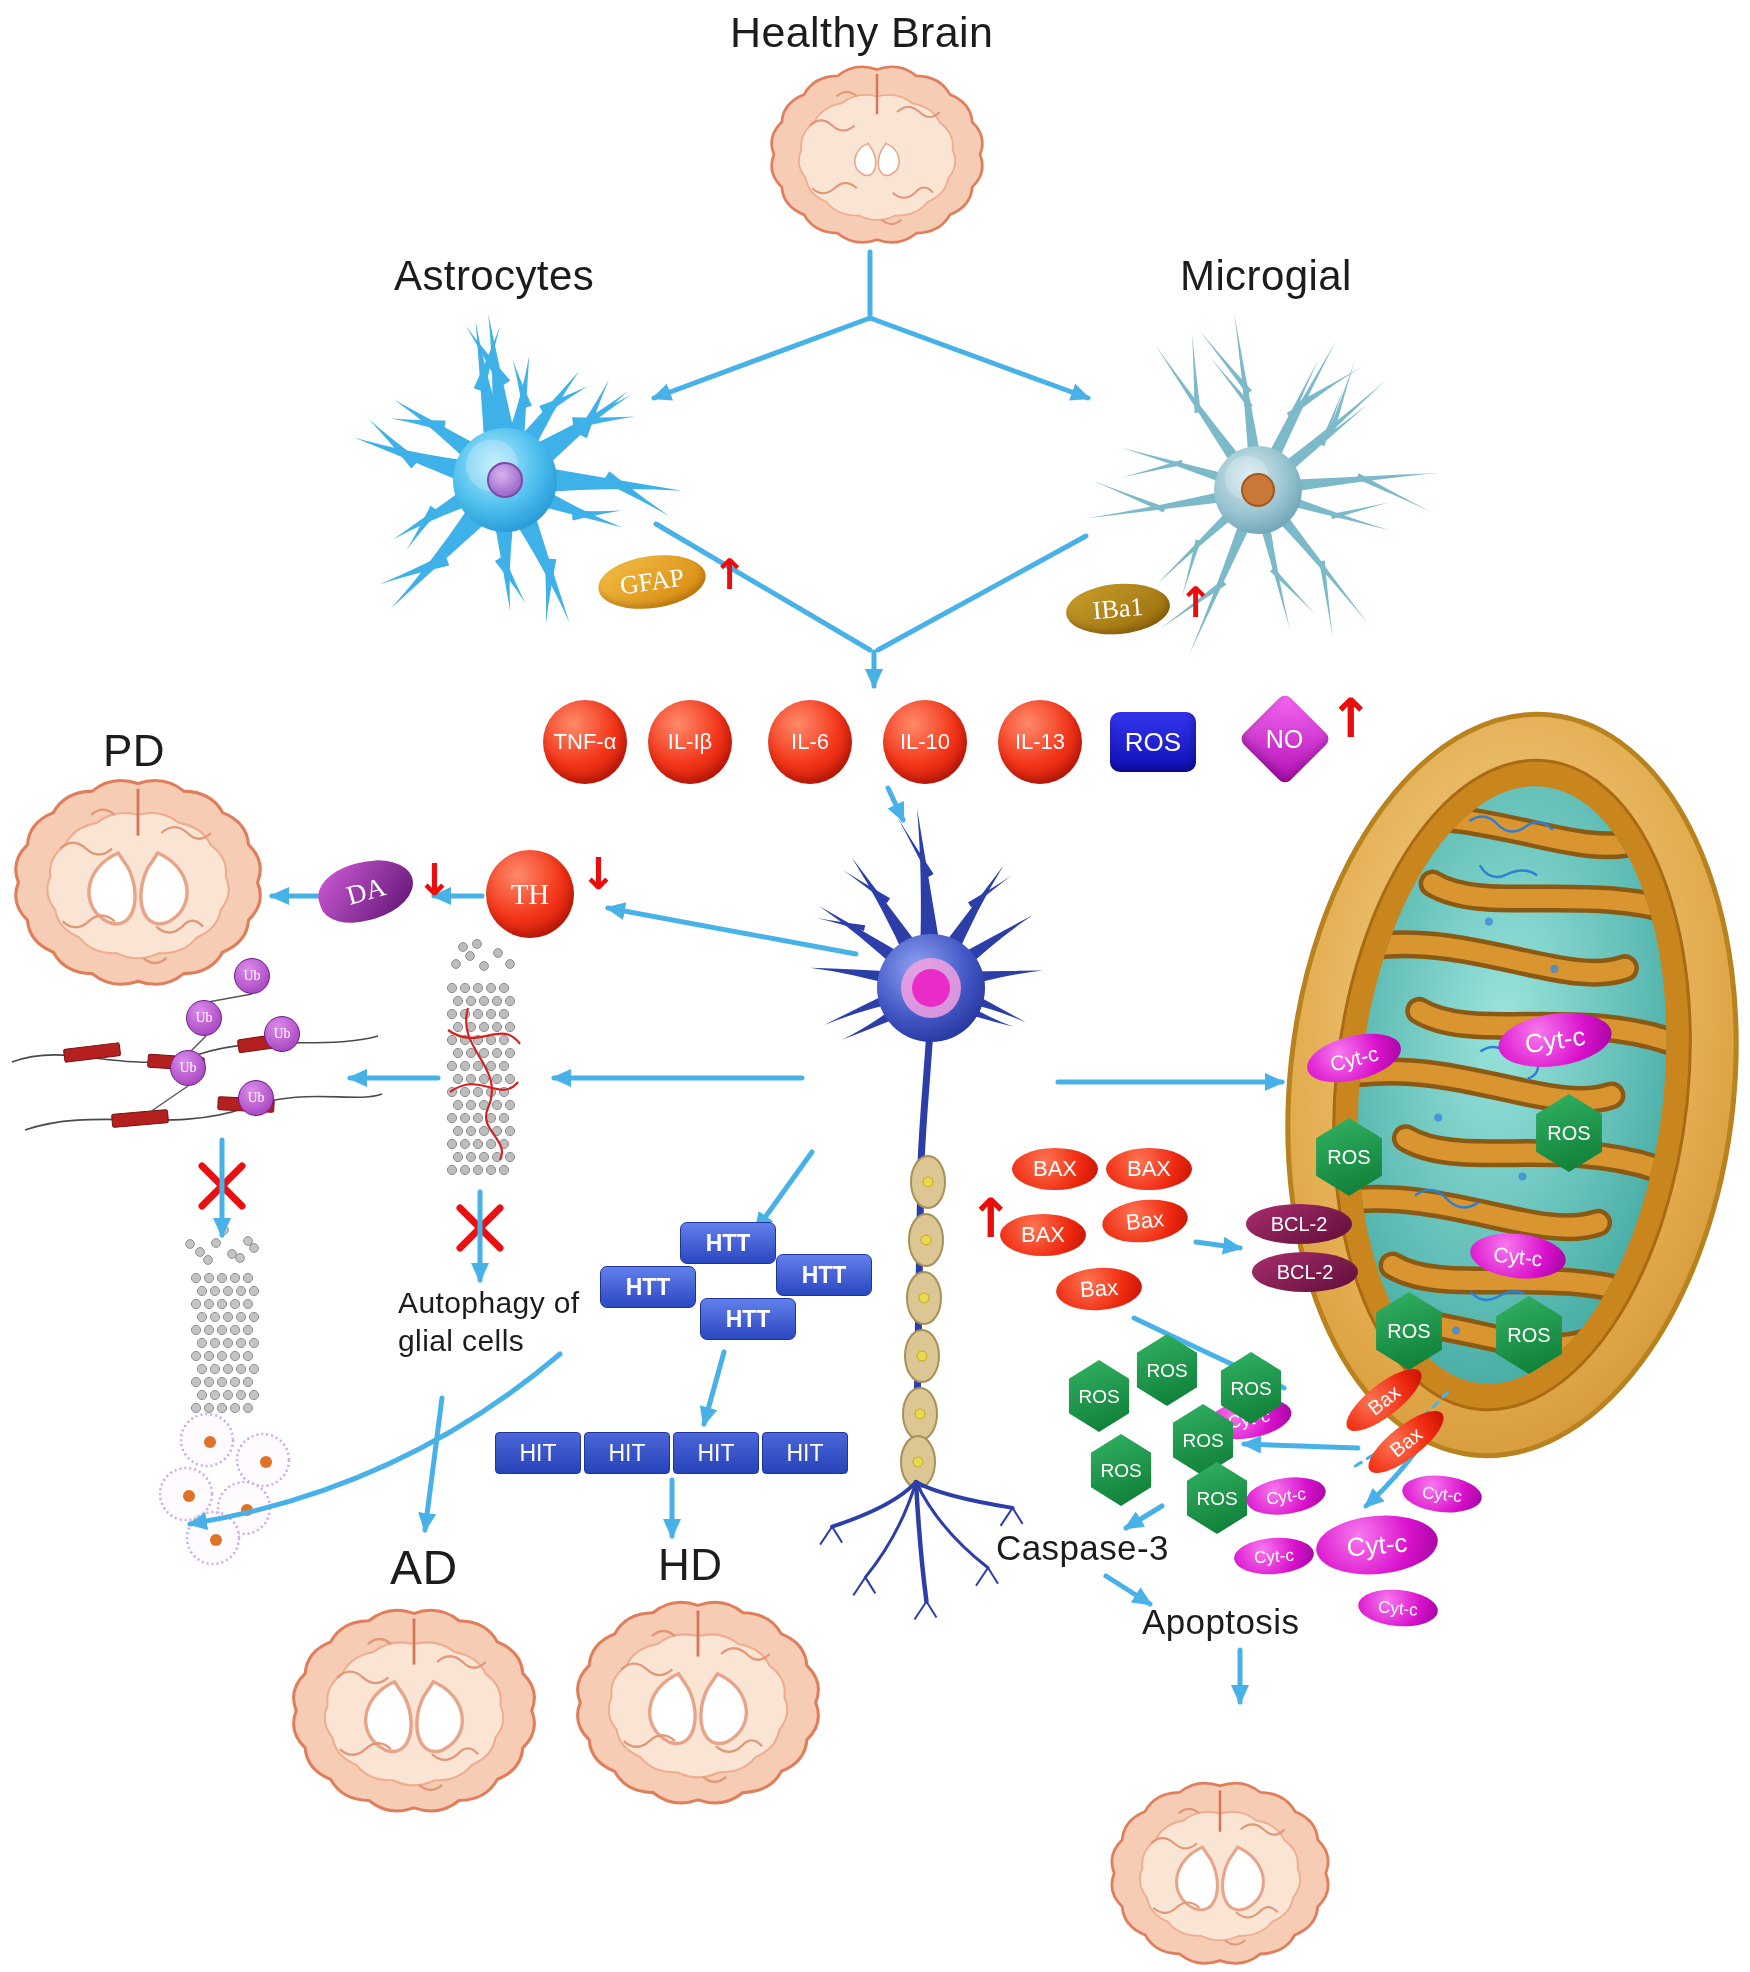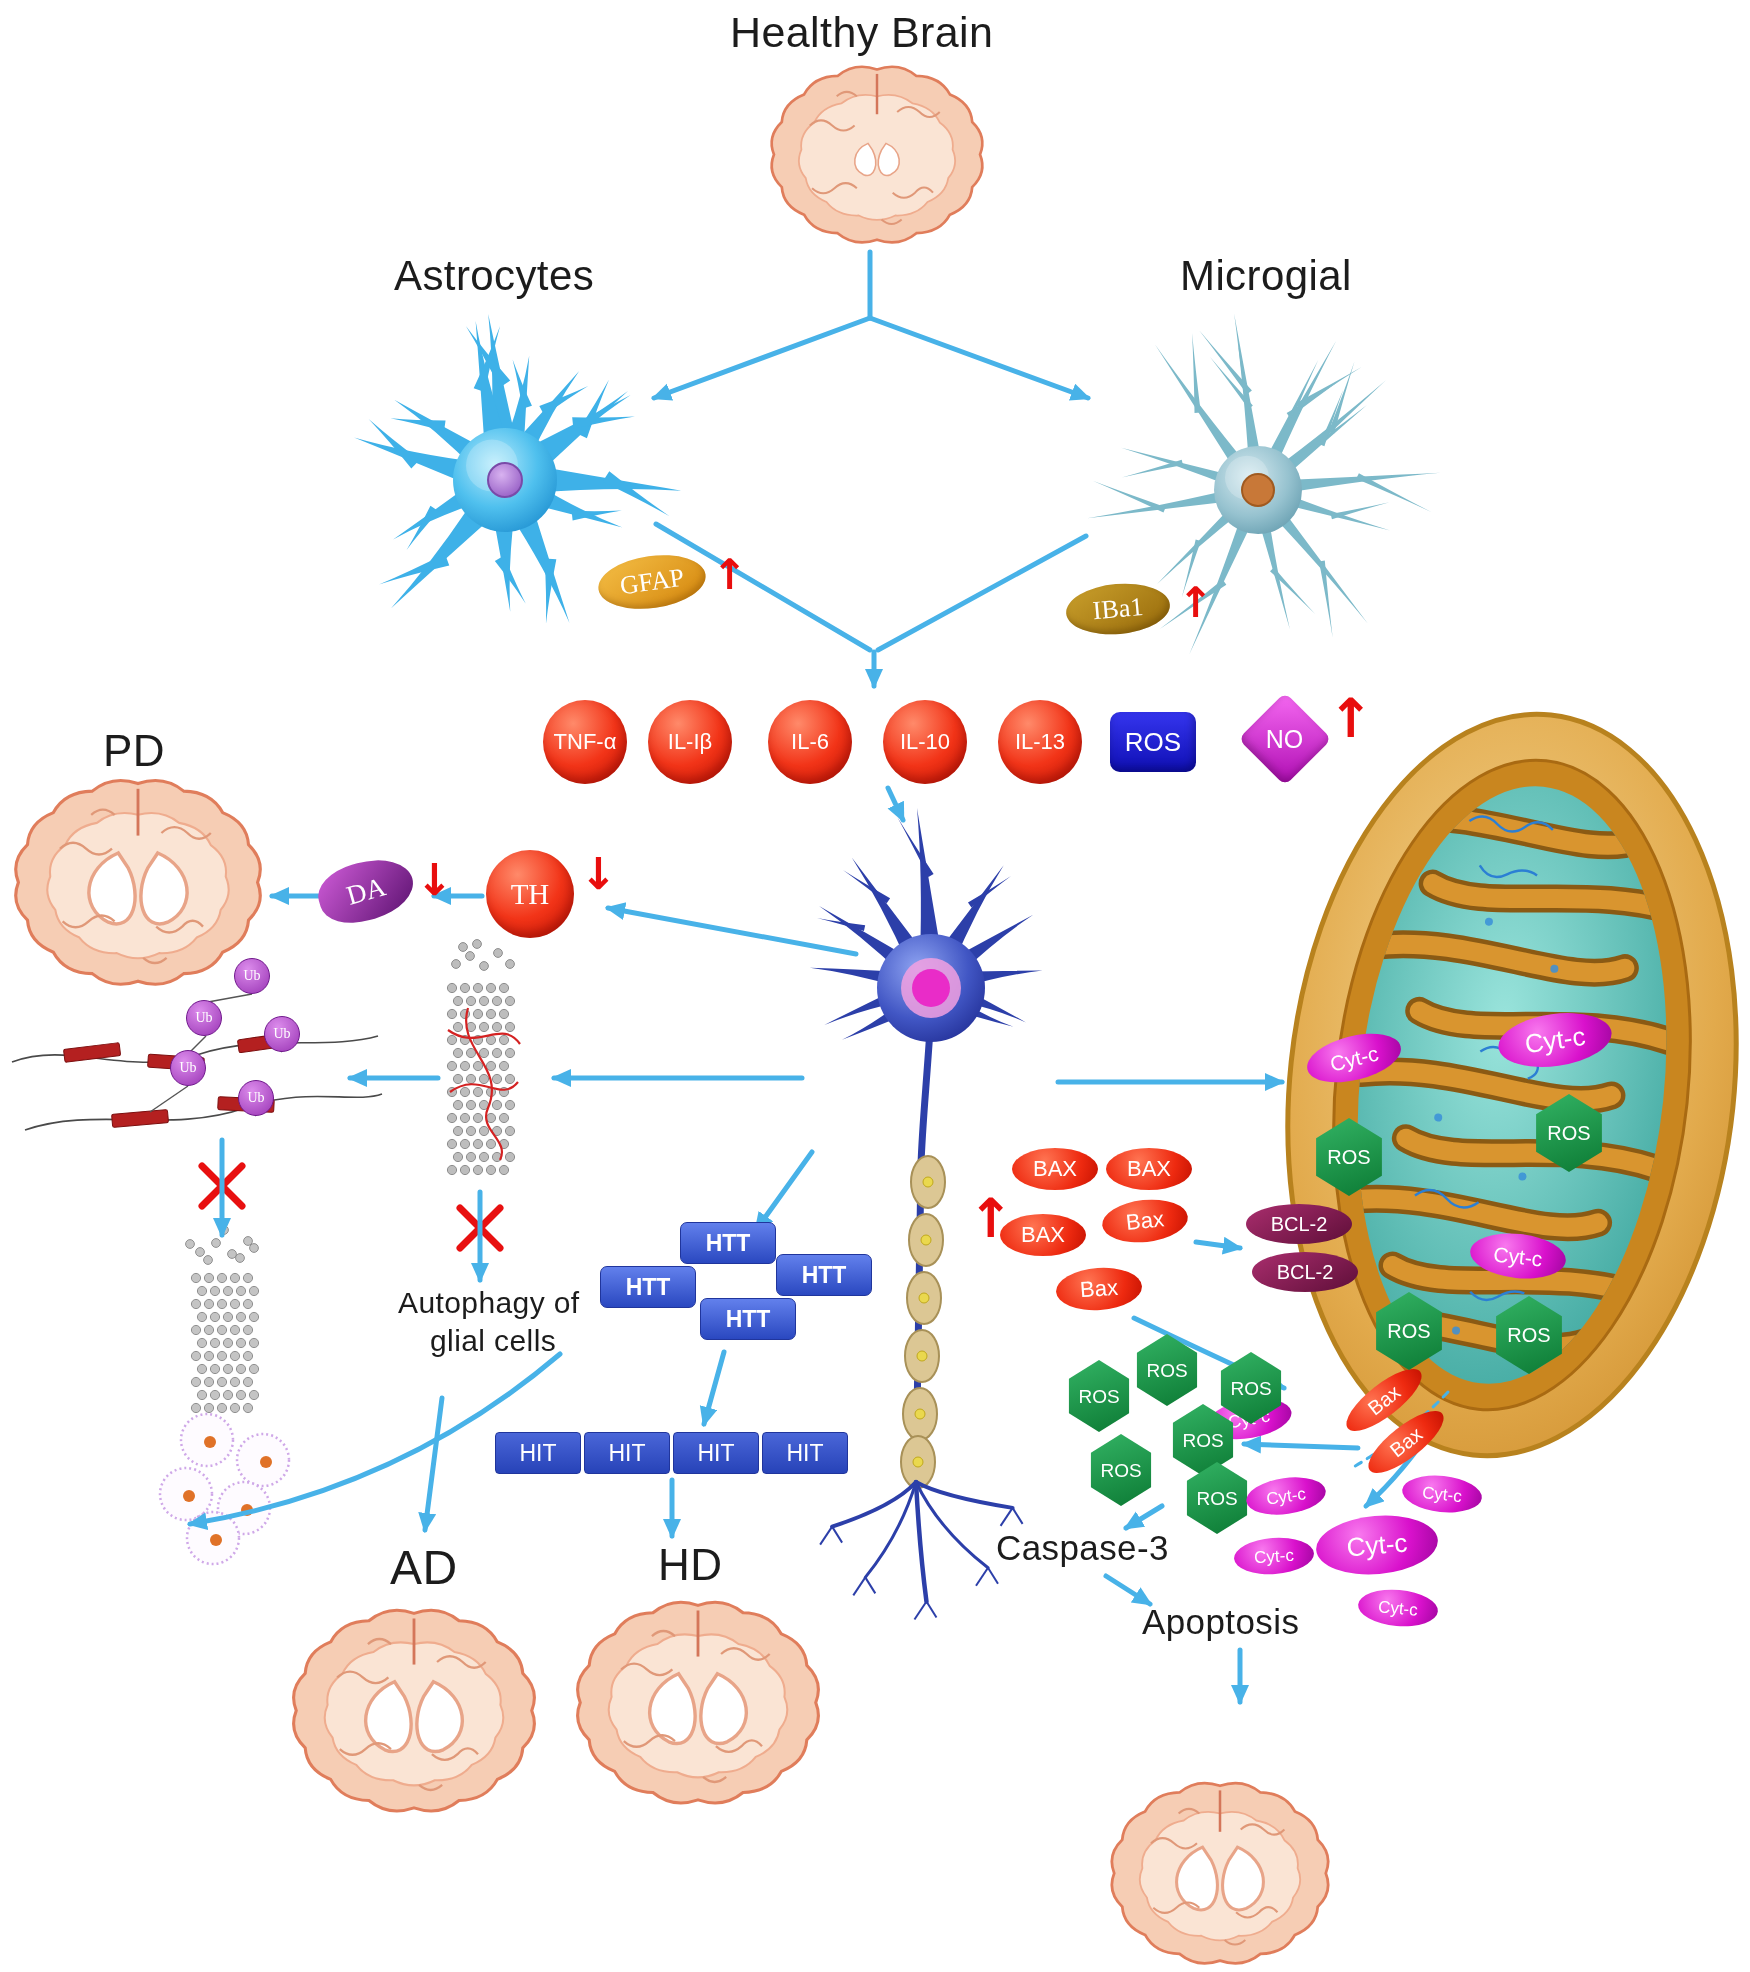--- a/index.html
+++ b/index.html
@@ -532,21 +532,21 @@
   </svg>
 
   <div class="t" style="left:730px;top:8px;font-size:43px;">Healthy Brain</div>
   <div class="t" style="left:394px;top:252px;font-size:42px;">Astrocytes</div>
   <div class="t" style="left:1180px;top:252px;font-size:42px;">Microgial</div>
   <div class="t" style="left:103px;top:726px;font-size:44px;">PD</div>
   <div class="t" style="left:390px;top:1540px;font-size:48px;">AD</div>
   <div class="t" style="left:658px;top:1540px;font-size:44px;">HD</div>
   <div class="t" style="left:398px;top:1284px;font-size:30px;line-height:1.25;">
     <span style="display:block;">Autophagy of</span>
-    <span style="display:block;margin-left:32px;">glial cells</span>
+    <span style="display:block;">glial cells</span>
   </div>
   <div class="t" style="left:996px;top:1528px;font-size:35px;">Caspase-3</div>
   <div class="t" style="left:1142px;top:1602px;font-size:35px;text-align:center;">Apoptosis</div>
 
   <div class="badge gold" style="left:598px;top:556px;width:108px;height:52px;font-size:26px;transform:rotate(-8deg);">GFAP</div>
   <span class="red" style="left:712px;top:554px;font-size:42px;">↑</span>
   <div class="badge gold2" style="left:1066px;top:584px;width:104px;height:50px;font-size:26px;transform:rotate(-5deg);">IBa1</div>
   <span class="red" style="left:1178px;top:582px;font-size:42px;">↑</span>
 
   <div class="badge circ sans" style="left:543px;top:700px;width:84px;height:84px;font-size:22px;">TNF-α</div>

